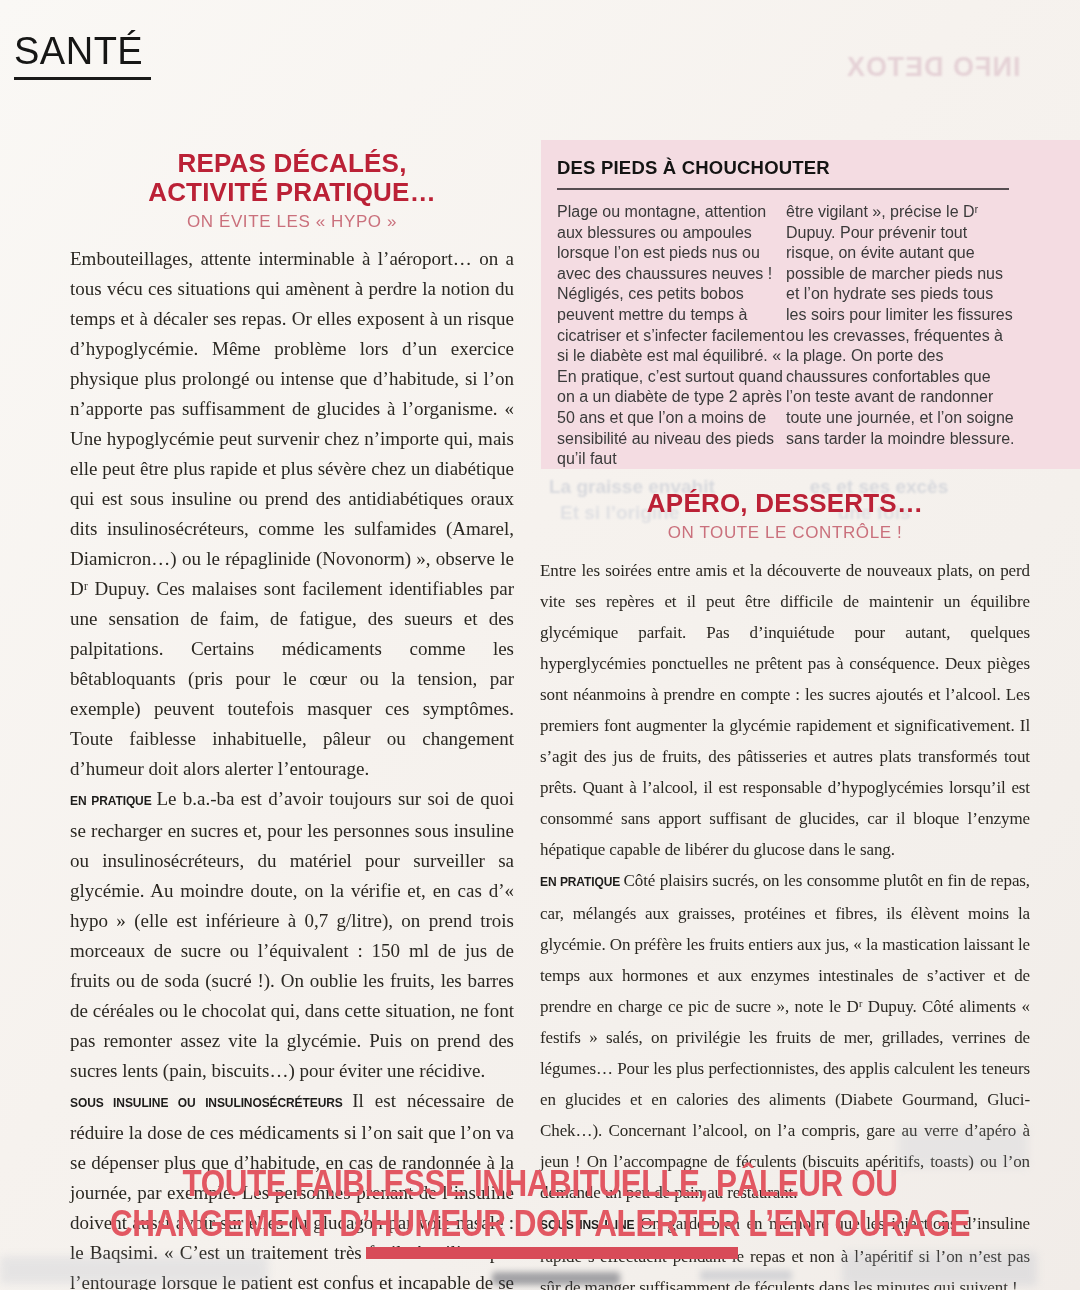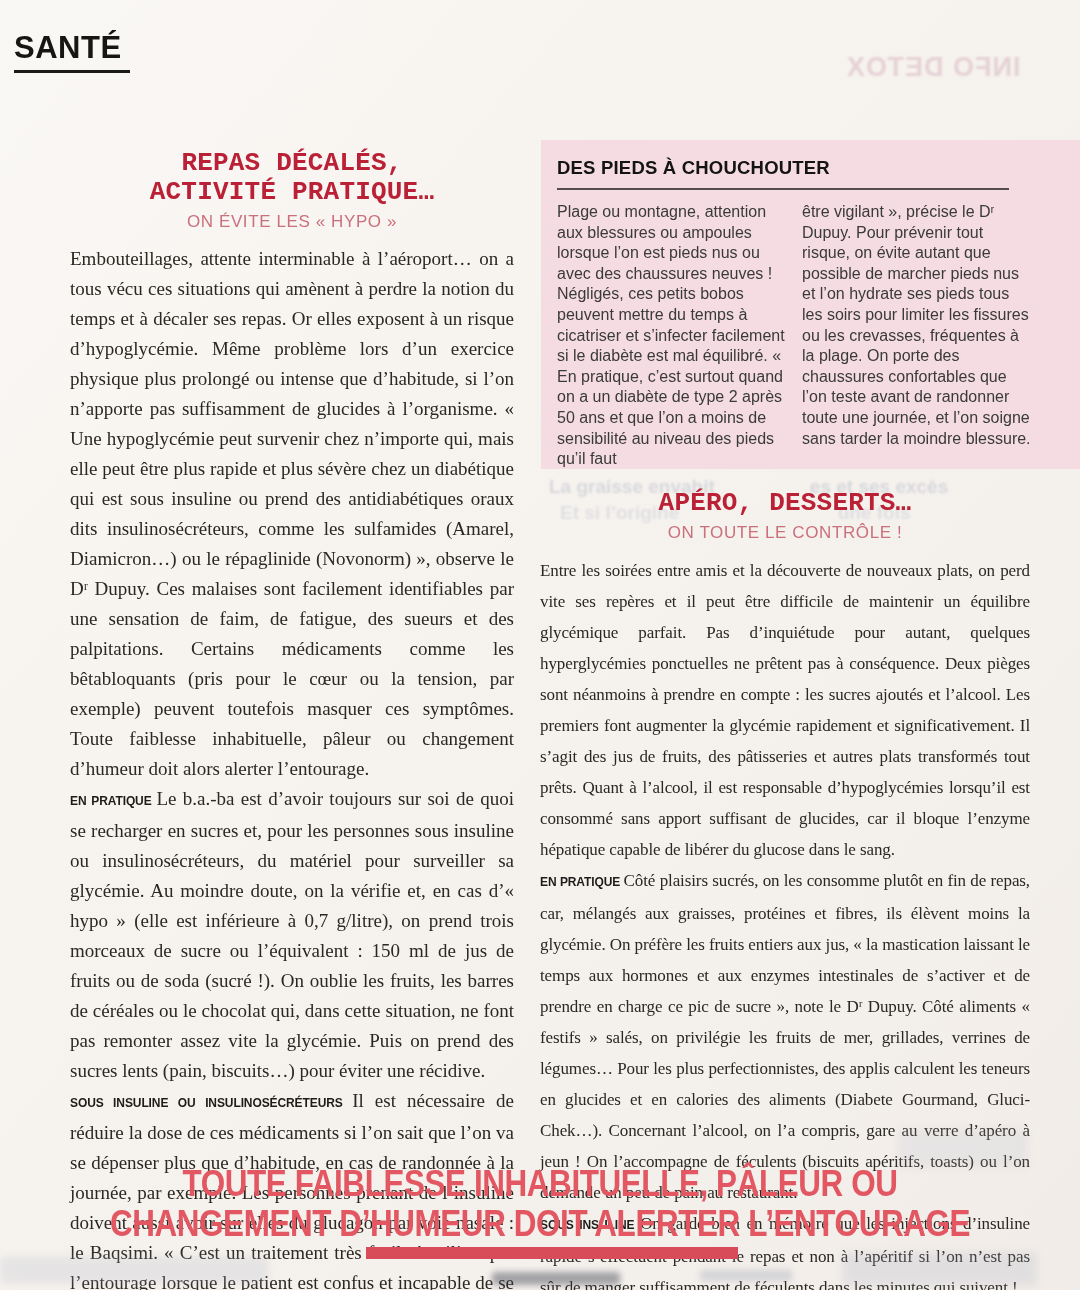--- a/index.html
+++ b/index.html
@@ -11,21 +11,21 @@
     overflow:hidden;
   }
   .page {
     position:absolute; inset:0;
     background:linear-gradient(130deg,#faf8f5 0%,#f6f2ee 45%,#f3efeb 80%,#f1ece8 100%);
   }
 
   
   .kicker {
     position:absolute; left:14px; top:32px;
-    font-size:31px; font-weight:700; letter-spacing:.5px; line-height:1;
+    font-size:38px; font-weight:400; letter-spacing:.5px; line-height:1;
     color:#161615;
     border-bottom:3px solid #1a1a19; padding:0 8px 7px 0;
   }
 
   
   .ghost { position:absolute; white-space:pre; pointer-events:none; }
   .ghost-info {
     left:846px; top:52px; font-size:27px; font-weight:700; letter-spacing:1px;
     color:#e2ccd2; transform:scaleX(-1); filter:blur(1px); opacity:.85;
   }
@@ -34,21 +34,21 @@
   .smudge { position:absolute; pointer-events:none; border-radius:3px; }
   .smudge-1 { left:492px; top:1272px; width:128px; height:13px; background:#3f4350; opacity:.45; filter:blur(3px); }
   .smudge-2 { left:700px; top:1270px; width:92px; height:11px; background:#8d96a8; opacity:.3; filter:blur(3px); }
   .smudge-3 { left:0px; top:1256px; width:268px; height:28px; background:#aeb6c4; opacity:.22; filter:blur(4px); }
   .smudge-4 { left:842px; top:1252px; width:195px; height:34px; background:#a7b0c0; opacity:.22; filter:blur(4px); }
   .smudge-5 { left:898px; top:1128px; width:130px; height:40px; background:#b3bcca; opacity:.18; filter:blur(4px); }
 
   
   .headline {
     font-size:26px; line-height:29px; font-weight:700; letter-spacing:.2px;
-    color:#bb2136; text-align:center;font-family:Liberation Mono, monospace;
+    color:#bb2136; text-align:center;
   }
   .subhead {
     font-size:17px; line-height:26px; font-weight:400; letter-spacing:.6px;
     color:#ca707c; text-align:center; margin-top:2px;
   }
 
   
   .body-text {
     margin-top:9px;
     font-family:"Liberation Serif", serif;
@@ -67,21 +67,21 @@
   .right-col { position:absolute; left:540px; top:489px; width:490px; }
   .right-col .body-text { font-size:17px; line-height:31px; letter-spacing:-.1px; }
 
   
   .pink-box {
     position:absolute; left:541px; top:140px; width:539px; height:329px;
     background:#f4dce2; padding:17px 0 0 16px;
   }
   .box-title { font-size:18.5px; font-weight:700; letter-spacing:.2px; color:#141413; }
   .box-rule  { width:452px; height:2px; background:#564d51; margin:9px 0 12px; }
-  .box-cols  { display:flex; gap:16px; }
+  .box-cols  { display:flex; gap:0; }
   .box-col   { width:229px; font-size:16px; line-height:20.6px; color:#3a3a3a; }
 
   
   .pullquote {
     position:absolute; left:0; top:1164px; width:1080px;
     text-align:center; color:#e25762;
     font-weight:700; font-size:37px; line-height:40px; letter-spacing:-.5px;
     transform:scaleX(.85);
   }
   .quote-bar {

